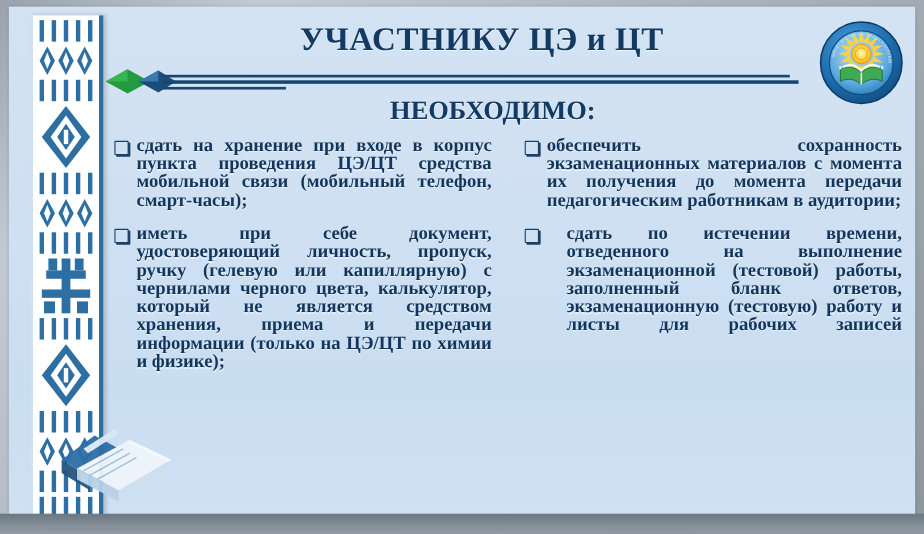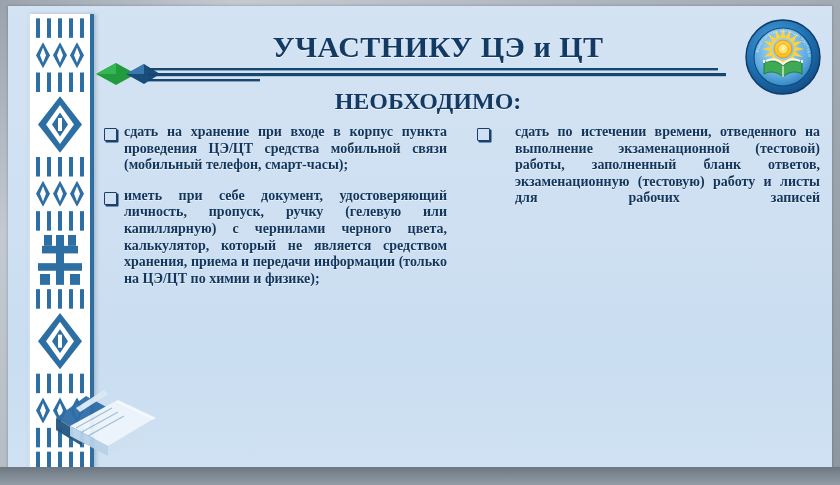--- a/index.html
+++ b/index.html
@@ -43,28 +43,28 @@
   .orn-svg{display:block;width:100%;height:100%;}
 
   
   #books{
     position:absolute;left:24px;top:360px;width:108px;height:92px;
     pointer-events:none;
   }
 
   
   #title{
-    position:absolute;left:150px;top:24px;width:560px;
+    position:absolute;left:150px;top:13px;width:560px;
     text-align:center;
     font-size:30px;font-weight:bold;letter-spacing:.5px;
     color:#123a63;
     text-shadow:0 1px 0 #eef5fc;
   }
   #subtitle{
-    position:absolute;left:140px;top:82px;width:560px;
+    position:absolute;left:160px;top:82px;width:560px;
     text-align:center;
     font-size:24px;font-weight:bold;
     color:#123a63;
     text-shadow:0 1px 0 #eef5fc;
   }
 
   
   #rule{
     position:absolute;left:88px;top:55px;width:640px;height:26px;
   }
@@ -81,21 +81,21 @@
     margin-bottom:14px;
   }
   .chk{
     flex:0 0 auto;width:11px;height:11px;margin:4px 7px 0 0;
     border:1.6px solid #1b3f6b;border-radius:1px;
     background:#cfe0f2;
     box-shadow:1.5px 1.5px 0 0 #1b3f6b;
   }
   .btxt{
     flex:1 1 auto;
-    font-size:14px;font-weight:bold;line-height:16.6px;
+    font-size:17px;font-weight:bold;line-height:16.6px;
     color:#12355c;
     text-align:justify;
     text-shadow:0 1px 0 rgba(255,255,255,.55);
     hyphens:none;
   }
   .btxt.last{text-align:justify;margin-left:18px;}
   .btxt.last::after{content:"";display:inline-block;width:100%;}
 </style>
 </head>
 <body>
@@ -254,20 +254,24 @@
         </div>
         <div class="bullet">
           <span class="chk"></span>
           <span class="btxt">иметь при себе документ, удостоверяющий личность, пропуск, ручку (гелевую или капиллярную) с чернилами черного цвета, калькулятор, который не является средством хранения, приема и передачи информации (только на ЦЭ/ЦТ по химии и физике);</span>
         </div>
       </div>
 
       <div class="col">
         <div class="bullet">
           <span class="chk"></span>
+          <span class="btxt">обеспечить сохранность экзаменационных материалов с момента их получения до момента передачи педагогическим работникам в аудитории;</span>
+        </div>
+        <div class="bullet">
+          <span class="chk"></span>
           <span class="btxt last">сдать по истечении времени, отведенного на выполнение экзаменационной (тестовой) работы, заполненный бланк ответов, экзаменационную (тестовую) работу и листы для рабочих записей</span>
         </div>
       </div>
 
     </div>
   </div>
 
   <div id="bottom-strip"></div>
 </div>
 

